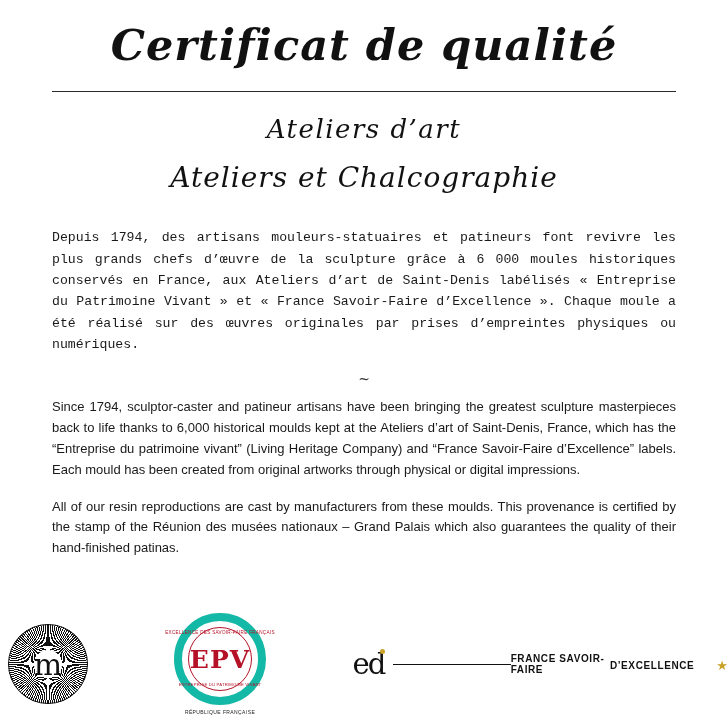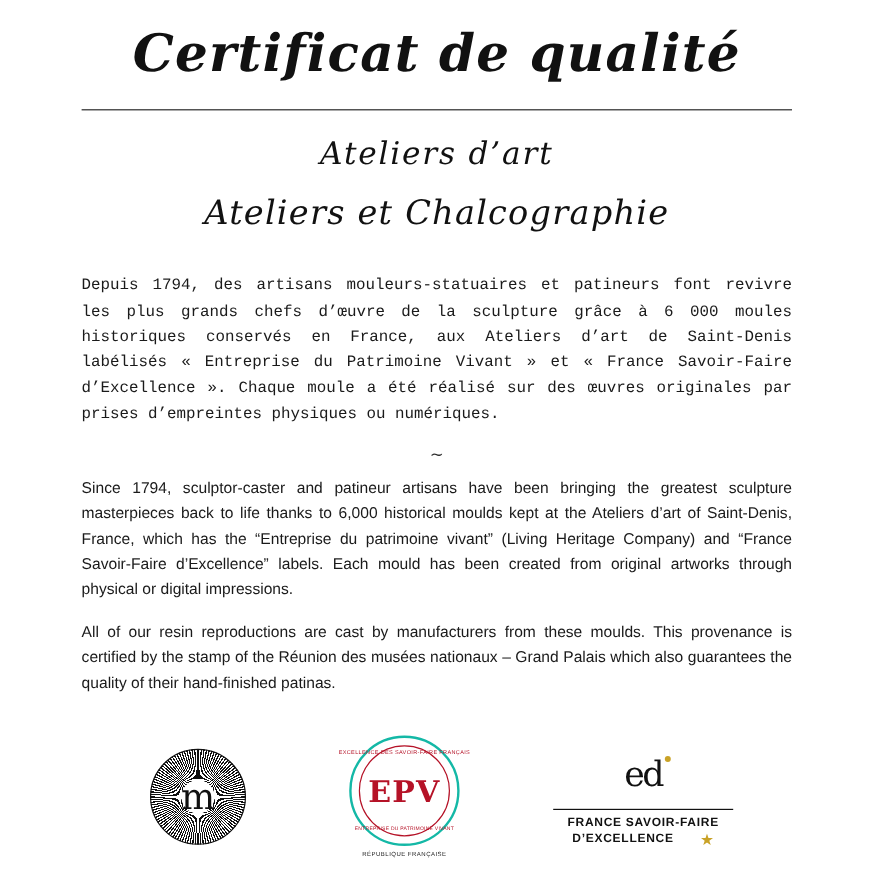--- a/index.html
+++ b/index.html
@@ -12,21 +12,21 @@
     height: 728px;
     font-family: "Liberation Sans", sans-serif;
     color: #111111;
     overflow: hidden;
   }
   .page {
     position: relative;
     width: 728px;
     height: 728px;
     box-sizing: border-box;
-    padding: 0 68px;
+    padding: 0 52px;
   }
   .cert-title {
     text-align: center;
     font-family: "DejaVu Serif", serif;
     font-style: italic;
     font-weight: 700;
     font-size: 43px;
     letter-spacing: 1px;
     color: #111111;
     padding-top: 22px;
@@ -143,21 +143,21 @@
     color: #111;
     letter-spacing: 0;
   }
 
   
   .epv {
     width: 92px;
     height: 92px;
     border-radius: 50%;
     background: #ffffff;
-    border: 2px solid #14b8a6;
+    border: 8px solid #14b8a6;
     position: relative;
     display: flex;
     flex-direction: column;
     align-items: center;
     justify-content: center;
     box-sizing: border-box;
   }
   .epv .inner-ring {
     position: absolute;
     left: 6px; top: 6px; right: 6px; bottom: 6px;
@@ -196,21 +196,21 @@
   .epv-caption {
     margin-top: 4px;
     font-size: 5px;
     color: #222;
     letter-spacing: 0.4px;
   }
 
   
   .fsfe {
     display: flex;
-    flex-direction: column;
+    flex-direction: row;
     align-items: center;
   }
   .fsfe .mark {
     width: 62px;
     height: 46px;
     display: flex;
     align-items: center;
     justify-content: center;
     font-family: "DejaVu Serif", serif;
     font-size: 29px;

